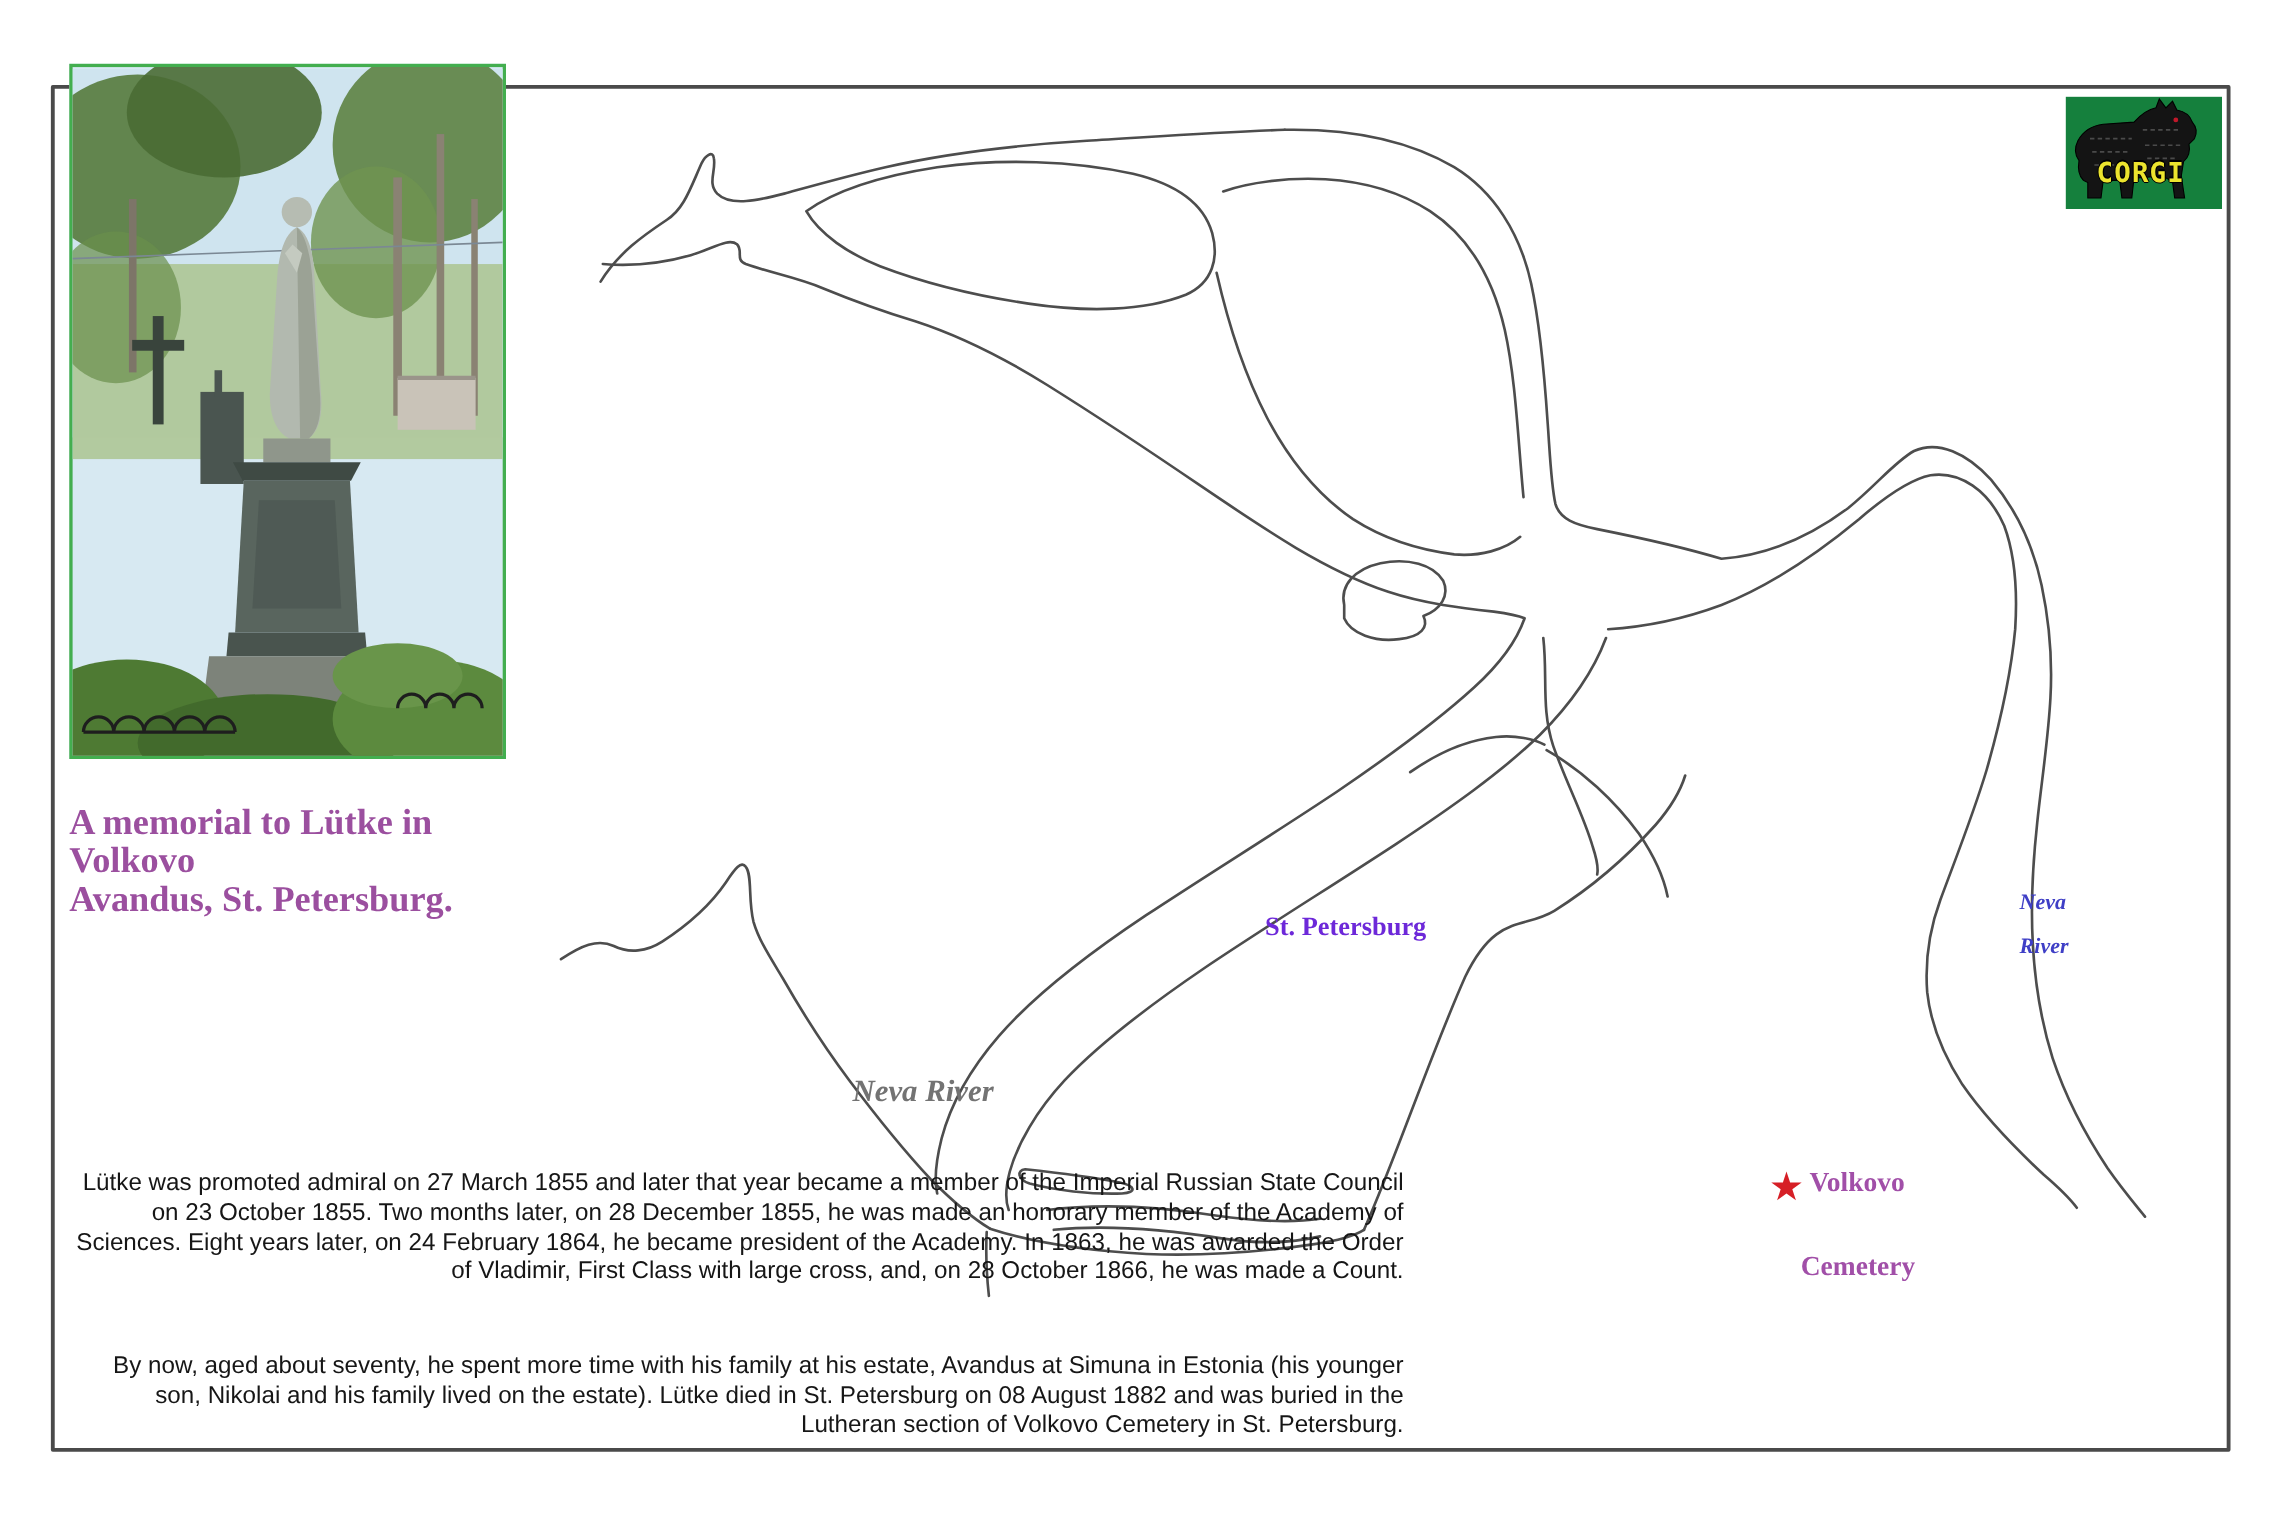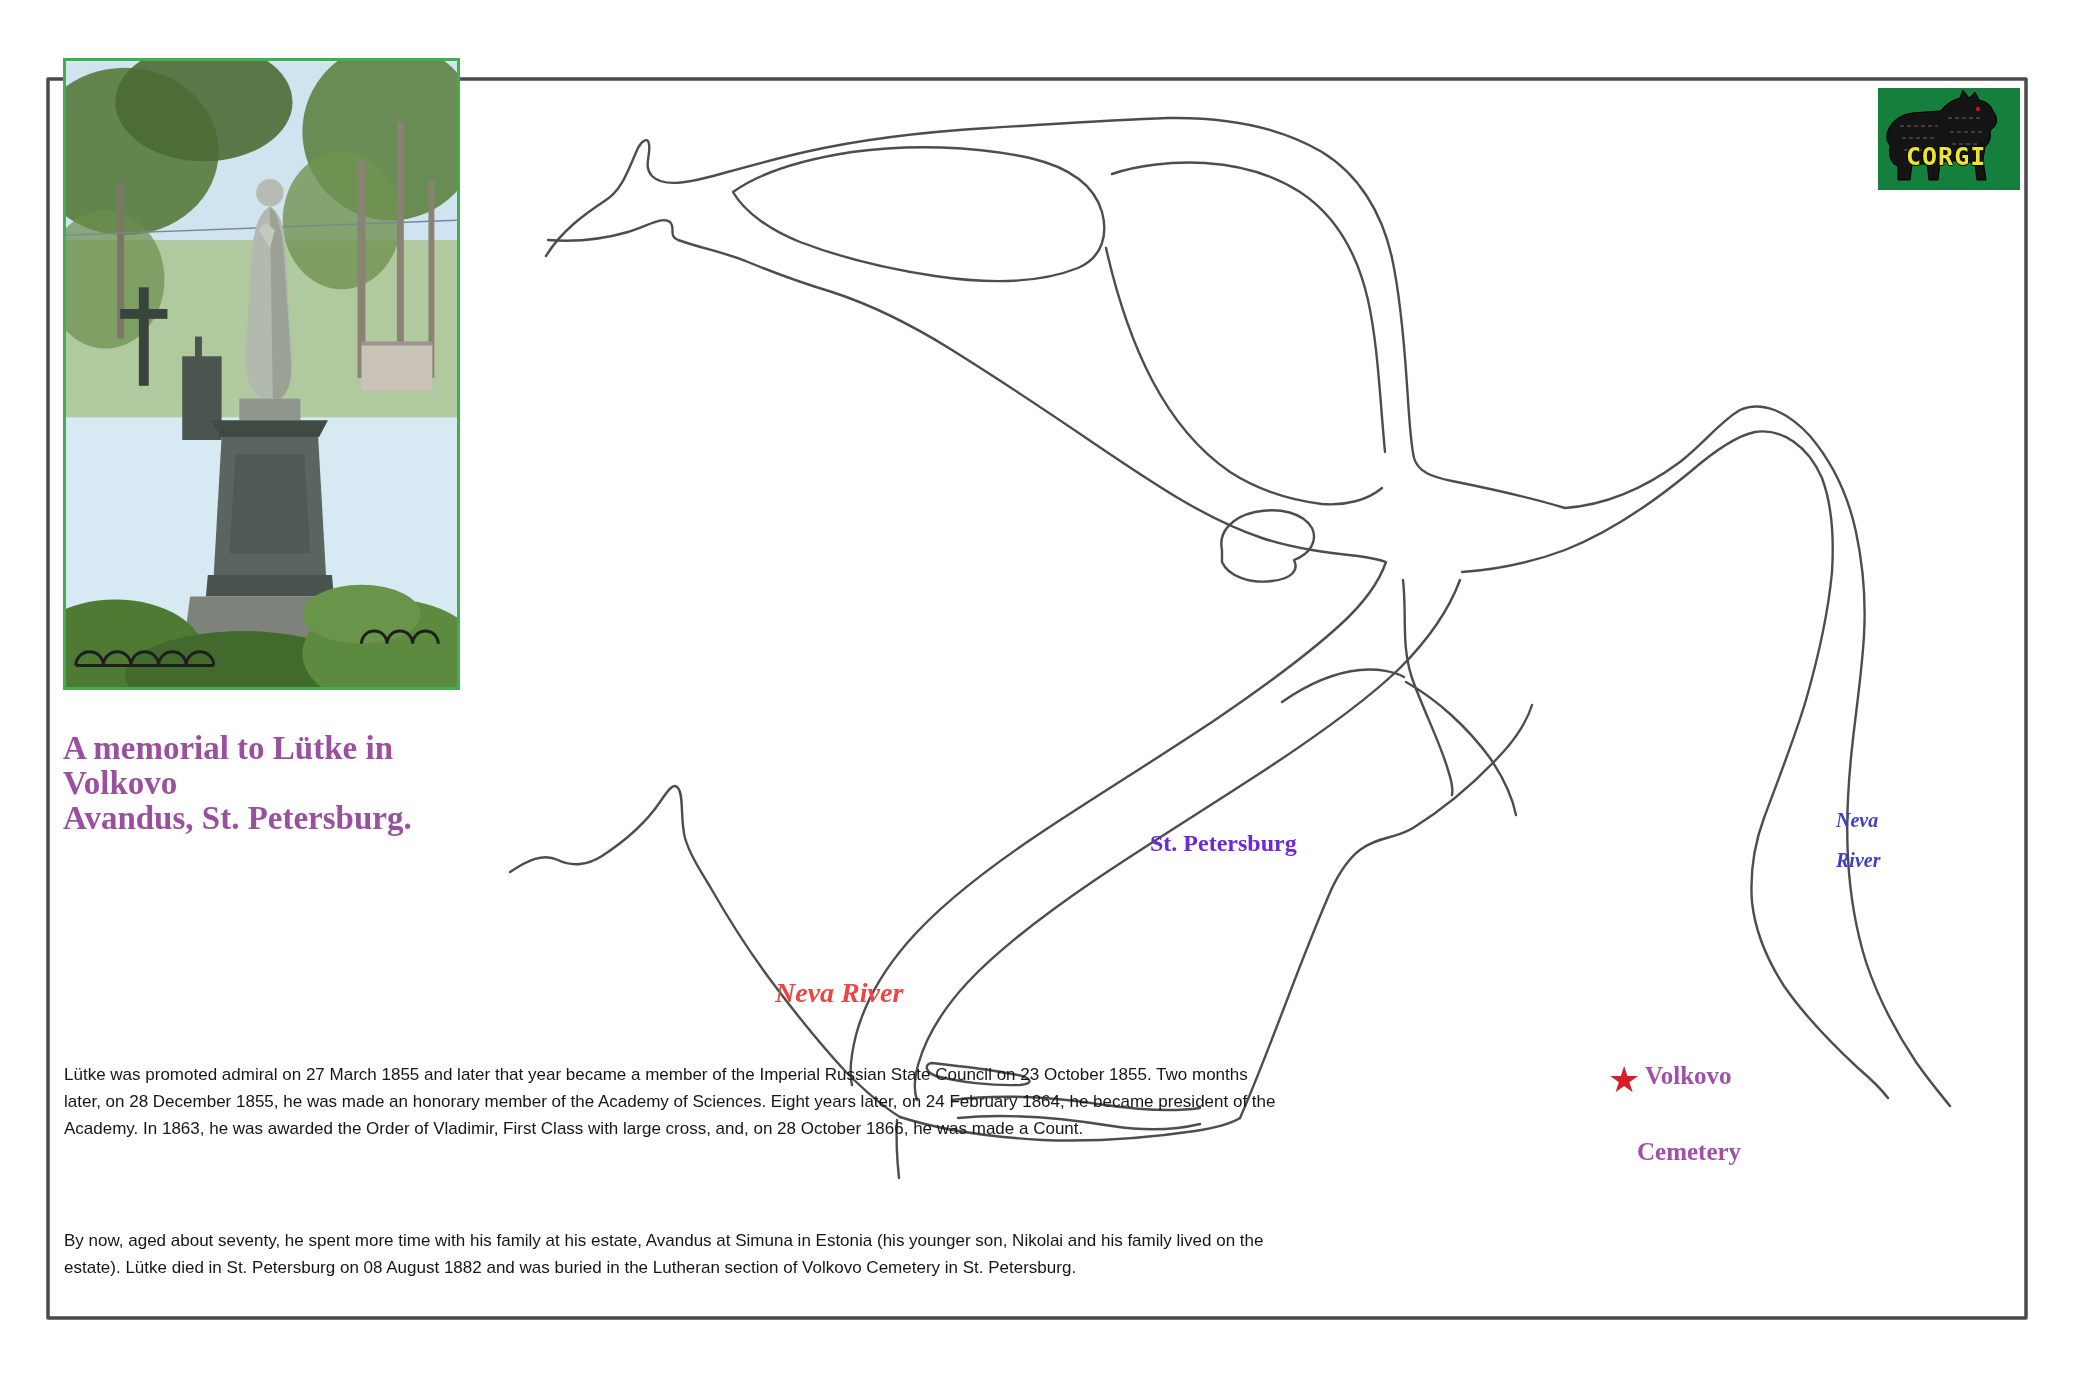--- a/index.html
+++ b/index.html
@@ -5,27 +5,27 @@
   html,body{margin:0;padding:0;background:#ffffff;}
   .canvas{position:relative;width:2085px;height:1386px;background:#ffffff;overflow:hidden;
           font-family:"Liberation Sans", sans-serif;}
   .map-svg{position:absolute;left:0;top:0;width:2085px;height:1386px;}
   .photo{position:absolute;left:63px;top:58px;width:397px;height:632px;border:3px solid #43ae4f;box-sizing:border-box;background:#d7e9f2;}
   .photo svg{display:block;width:100%;height:100%;}
   .caption{position:absolute;left:63px;top:731px;width:420px;color:#9b4f9f;
            font-family:"Liberation Serif", serif;font-weight:bold;font-size:33px;line-height:35px;}
   .map-label{position:absolute;font-family:"Liberation Serif", serif;font-weight:bold;white-space:nowrap;}
   .lbl-stp{left:1150px;top:830px;font-size:24px;color:#6d28d9;}
-  .lbl-neva-left{left:775px;top:977px;font-size:28px;color:#ef4444;font-style:italic;}
+  .lbl-neva-left{left:775px;top:977px;font-size:28px;color:#737373;font-style:italic;}
   .lbl-neva-right{left:1836px;top:800px;font-size:20px;color:#3f3fc6;font-style:italic;line-height:40px;}
   .lbl-volkovo{left:1645px;top:1056px;font-size:25px;color:#a14fa8;line-height:39px;}
   .lbl-volkovo .l2{margin-left:-8px;margin-top:37px;}
   .star{position:absolute;left:1608px;top:1062px;font-size:36px;color:#d61f26;line-height:36px;
         font-family:"DejaVu Sans", sans-serif;}
-  .para{position:absolute;left:64px;width:1212px;color:#161616;font-size:17px;line-height:26.8px;}
+  .para{position:absolute;left:64px;width:1212px;color:#161616;font-size:22px;line-height:26.8px;text-align:right;}
   .p1{top:1062px;}
   .p2{top:1228px;}
   .logo{position:absolute;left:1878px;top:88px;width:142px;height:102px;background:#15803d;}
   .logo svg{display:block;width:100%;height:100%;}
   .logo-text{position:absolute;left:28px;top:54px;font-family:"DejaVu Sans Mono", monospace;
              font-weight:bold;font-size:25px;color:#ece42e;letter-spacing:1px;
              text-shadow:-1px 0 #000,1px 0 #000,0 -1px #000,0 1px #000;}
 </style>
 </head>
 <body>

